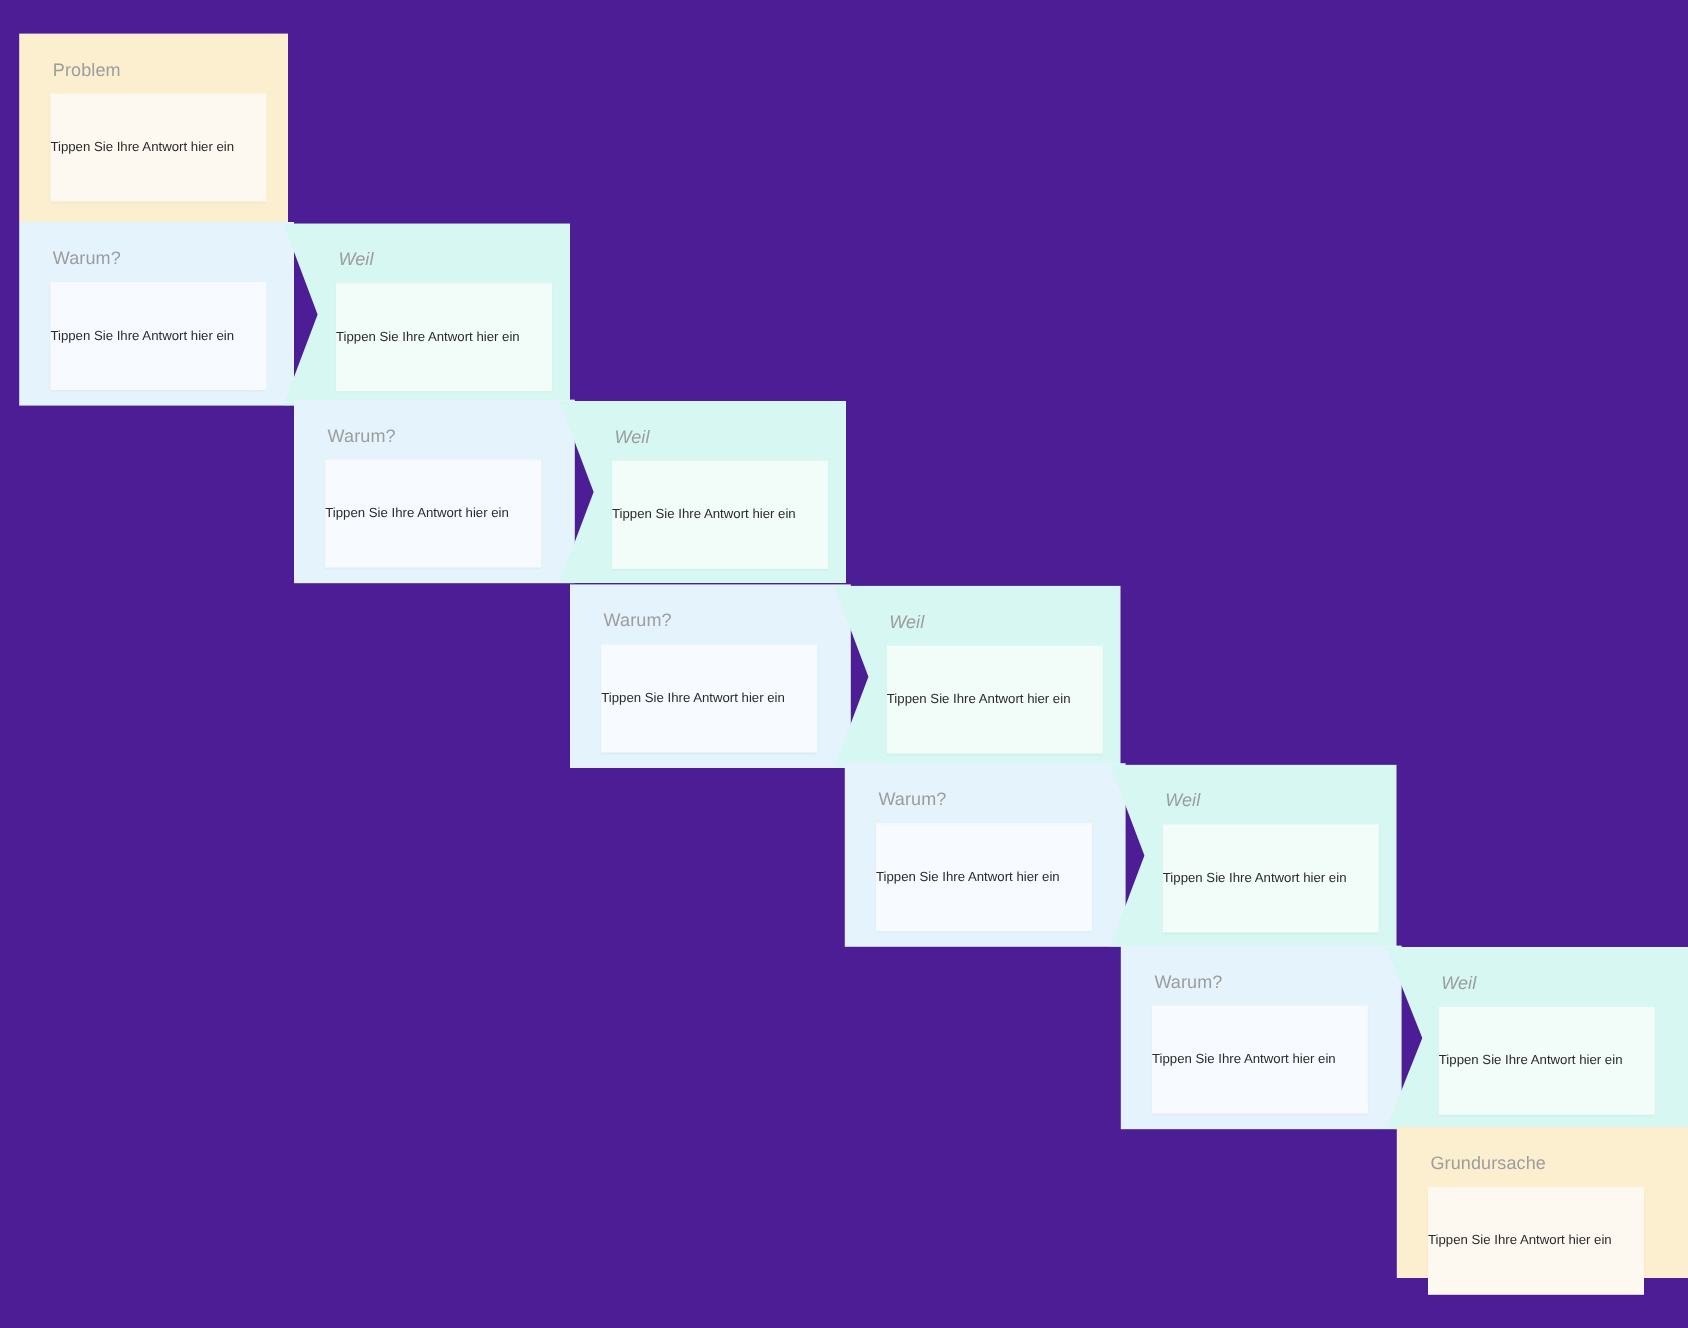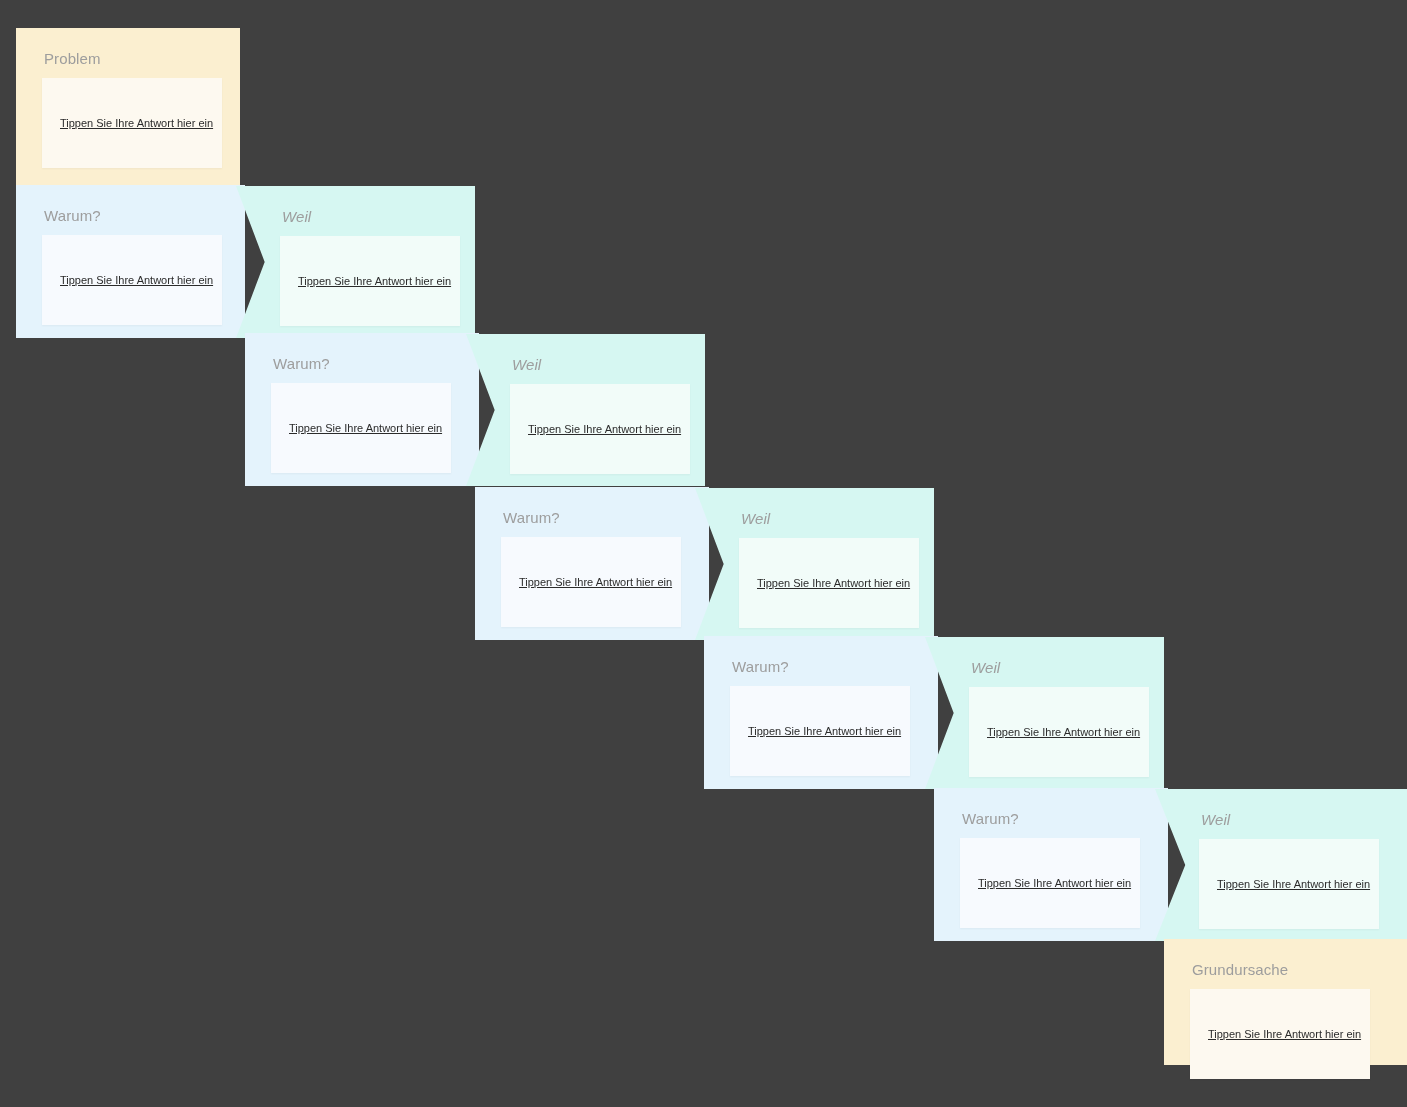--- a/index.html
+++ b/index.html
@@ -9,21 +9,21 @@
     height: 1107px;
     background: #efefef;
     font-family: "Liberation Sans", sans-serif;
     overflow: hidden;
   }
 
   #board {
     position: relative;
     width: 1407px;
     height: 1107px;
-    background: #404040;
+    background: #4c1d95;
   }
 
   
   .panel {
     position: absolute;
     overflow: visible;
   }
 
   .panel-bg {
     position: absolute;
@@ -48,24 +48,23 @@
     width: 180px;
     height: 90px;
     display: flex;
     align-items: center;
     box-shadow: 0 1px 2px rgba(0,0,0,0.045);
   }
 
   .card-text {
     font-size: 11px;
     color: #2b2b2b;
-    padding-left: 18px;
+    padding-left: 0;
     line-height: 1.3;
     white-space: nowrap;
-    text-decoration: underline;
   }
 
   
   .panel.amber .panel-bg { background: #fbefd0; }
   .panel.amber .card     { background: #fdf9f0; }
 
   
   .panel.blue .panel-bg  { background: #e4f3fc; }
   .panel.blue .card      { background: #f7fafe; }
 

